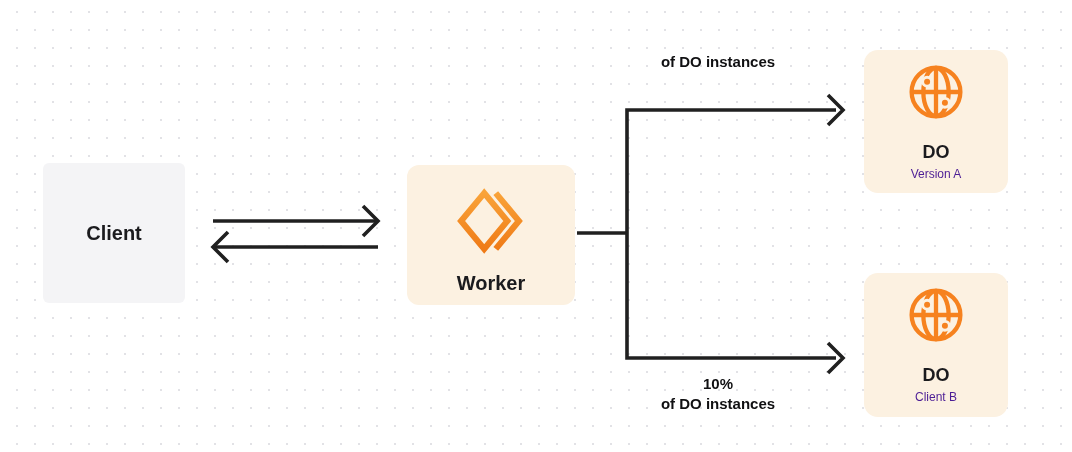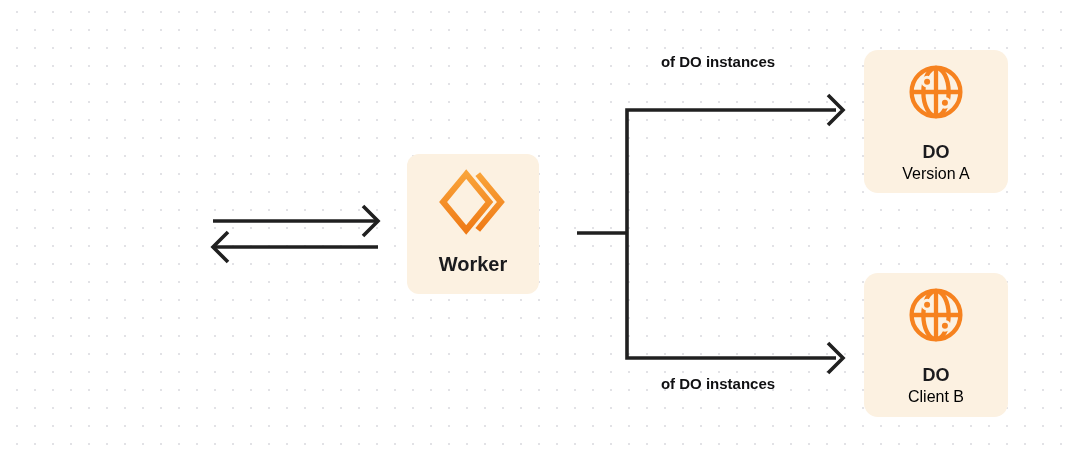--- a/index.html
+++ b/index.html
@@ -43,25 +43,25 @@
     background: #f4f4f6;
     border-radius: 6px;
     justify-content: center;
   }
   .node-client .node-label {
     font-size: 20px;
     font-weight: 700;
     color: #1b1b1e;
   }
   .node-worker {
-    left: 407px; top: 154px;
-    width: 132px; height: 140px;
+    left: 407px; top: 165px;
+    width: 168px; height: 140px;
     background: #fcf1e1;
     border-radius: 12px;
-    padding-top: 14px;
+    padding-top: 22px;
   }
   .node-worker .node-label {
     font-size: 20px;
     font-weight: 700;
     color: #1b1b1e;
     margin-top: 17px;
   }
   .worker-icon { width: 68px; height: 68px; }
   .node-do {
     width: 144px;
@@ -73,23 +73,23 @@
   .node-do-b { left: 864px; top: 273px; height: 144px; }
   .globe-icon { width: 60px; height: 60px; }
   .do-title {
     font-size: 18px;
     font-weight: 700;
     color: #1b1b1e;
     margin-top: 19px;
     line-height: 22px;
   }
   .do-subtitle {
-    font-size: 16px;
+    font-size: 12px;
     font-weight: 400;
-    color: #000000;
+    color: #4c1d95;
     margin-top: 1px;
     line-height: 20px;
   }
   .split-label {
     position: absolute;
     left: 618px;
     width: 200px;
     text-align: center;
     font-size: 15px;
     font-weight: 700;
@@ -110,20 +110,23 @@
     <polyline points="363,206 378,221 363,236"></polyline>
 
     <path d="M215 247 H378"></path>
     <polyline points="228,232 213,247 228,262"></polyline>
 
     <path d="M577 233 H627 M627 108.2 V359.8 M627 110 H836 M627 358 H836"></path>
     <polyline points="828,95 843,110 828,125"></polyline>
     <polyline points="828,343 843,358 828,373"></polyline>
   </svg>
 
+  <div class="node node-client">
+    <span class="node-label">Client</span>
+  </div>
 
   <div class="node node-worker">
     <svg class="worker-icon" viewBox="0 0 100 100" xmlns="http://www.w3.org/2000/svg">
       <defs>
         <linearGradient id="wgrad" x1="0" y1="0" x2="0" y2="1">
           <stop offset="0" stop-color="#F9A339"></stop>
           <stop offset="1" stop-color="#EF7B17"></stop>
         </linearGradient>
       </defs>
       <path d="M40 9 L6 50 L40 91 L74 50 Z" fill="none" stroke="url(#wgrad)" stroke-width="9" stroke-linejoin="miter"></path>
@@ -163,16 +166,17 @@
       <circle cx="41.5" cy="43.5" r="3.2" fill="#F6821F"></circle>
     </svg>
     <span class="do-title">DO</span>
     <span class="do-subtitle">Client B</span>
   </div>
 
   <div class="split-label split-label-top">
     <div>of DO instances</div>
   </div>
   <div class="split-label split-label-bottom">
+    <div>10%</div>
     <div>of DO instances</div>
   </div>
 
 </div>
 
 </body></html>

